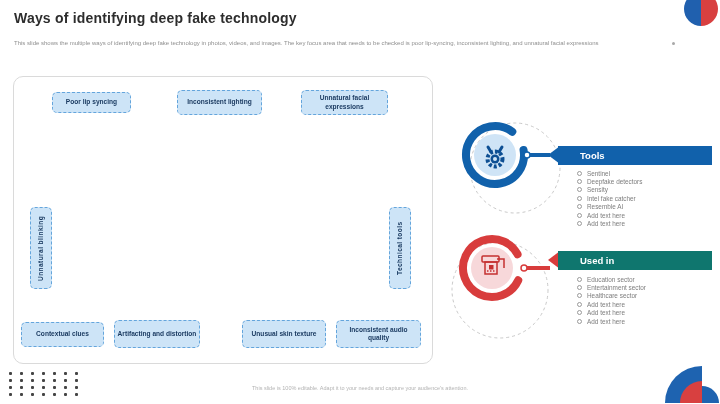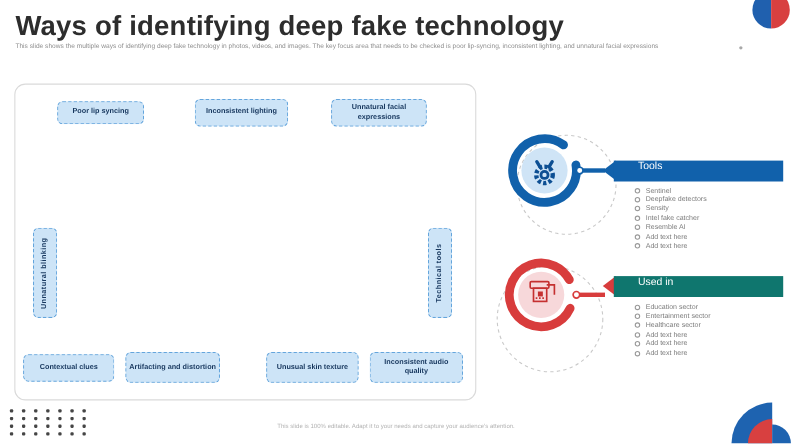--- a/index.html
+++ b/index.html
@@ -2,21 +2,21 @@
 <html><head>
 <meta charset="utf-8">
 <style>
   html,body{margin:0;padding:0;background:#888;}
   .slide{
     position:relative;width:720px;height:404px;background:#ffffff;
     overflow:hidden;font-family:"Liberation Sans",sans-serif;
   }
   .title{
     position:absolute;left:14px;top:10px;width:560px;
-    font-size:25px;font-weight:bold;color:#2d2d2d;letter-spacing:.2px;
+    font-size:14px;font-weight:bold;color:#2d2d2d;letter-spacing:.2px;
   }
   .subtitle{
     position:absolute;left:14px;top:40px;width:700px;
     font-size:6px;color:#8f8f8f;
   }
   .panel{
     position:absolute;left:13px;top:76px;width:418px;height:286px;
     border:1px solid #dadada;border-radius:10px;background:#fff;
   }
   .gfx{position:absolute;left:0;top:0;pointer-events:none;}
@@ -24,22 +24,22 @@
     position:absolute;display:flex;align-items:center;justify-content:center;
     background:#cde4f7;border:1.5px dashed #64a5dc;border-radius:5px;
     color:#17375e;font-size:6.6px;font-weight:bold;text-align:center;
     line-height:1.25;padding:1px 2px;box-sizing:border-box;
   }
   .vlabel{
     writing-mode:vertical-rl;transform:rotate(180deg);
     letter-spacing:.4px;
   }
   .bar{
-    position:absolute;width:154px;height:19px;display:flex;
-    color:#fff;font-size:9.5px;font-weight:normal;padding-left:22px;box-sizing:border-box;
+    position:absolute;width:154px;height:19px;display:flex;align-items:center;
+    color:#fff;font-size:9.5px;font-weight:bold;padding-left:22px;box-sizing:border-box;
   }
   .bar.blue{background:#1161ab;}
   .bar.red{background:#0f766e;}
   .tri{position:absolute;width:0;height:0;border-top:9.5px solid transparent;border-bottom:9.5px solid transparent;}
   .tri.blue{border-right:12px solid #1161ab;}
   .tri.red{border-right:12px solid #d83c3c;}
   .list{position:absolute;left:577px;width:140px;}
   .list-item{display:flex;align-items:center;height:8.4px;color:#7d7d7d;font-size:6.4px;}
   .li-bullet{width:3px;height:3px;border:1px solid #9a9a9a;border-radius:50%;margin-right:5px;flex:0 0 auto;}
   .footer{

